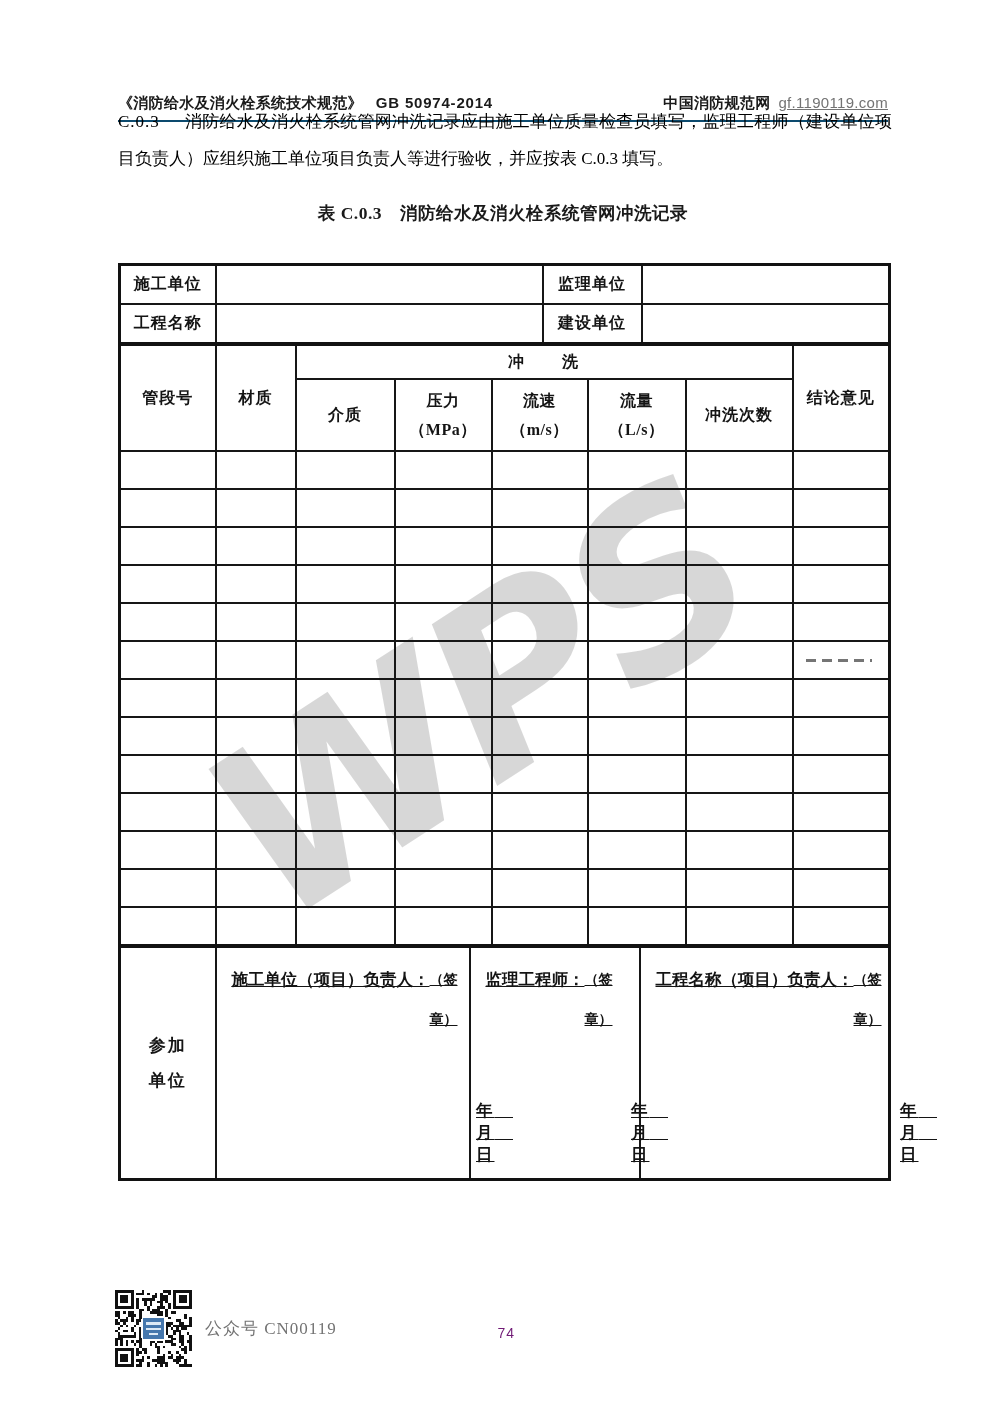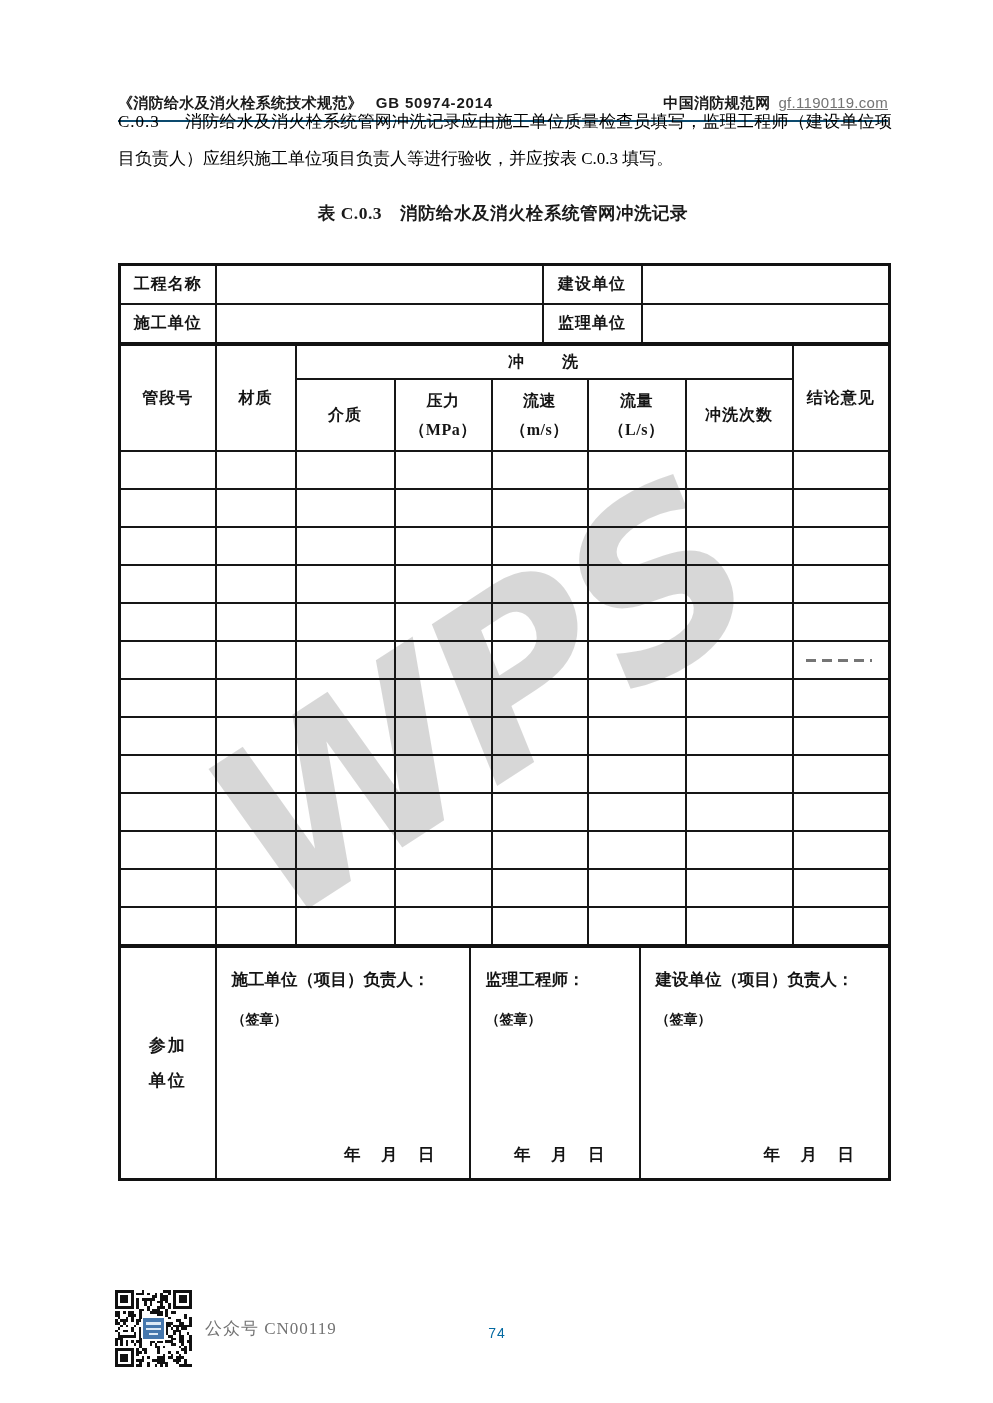--- a/index.html
+++ b/index.html
@@ -64,22 +64,22 @@
   .hdr-group th { height:32px;margin-top:12px; }
   .hdr-group .group-cell { letter-spacing:2px; }
   .hdr-sub th { height:70px; font-weight:bold; }
   .hdr-sub .two-line div { line-height:29px; letter-spacing:0.5px; }
   .main-table tbody td { height:36px; }
 
   .sig-table td { height:230px; vertical-align:top; }
   .sig-table td.participant { vertical-align:middle; }
   .participant div { line-height:35px; font-size:17px; letter-spacing:2px; }
   .sig-cell {
-    display:flex; flex-direction:column; height:206px;
-    padding:12px 12px 12px 15px; text-align:left;
+    display:flex; flex-direction:row; height:206px;
+    padding:12px 12px 12px 15px; text-align:left;text-decoration:underline;
   }
   .sig-title { line-height:40px; font-size:16.5px; letter-spacing:0; white-space:nowrap; }
   .sig-seal  { line-height:40px; font-size:14px; letter-spacing:0; }
   .sig-date  { margin-top:auto; text-align:right; padding-right:20px; font-size:16.5px; letter-spacing:2px; }
 
   
   .artifact {
     position:absolute; left:806px; top:659px; width:66px; height:3px;
     background:repeating-linear-gradient(90deg,#3a3a3a 0 10px, rgba(0,0,0,0) 10px 16px);
     opacity:0.7;
@@ -87,22 +87,22 @@
 
   
   .footer {
     position:absolute; left:115px; top:1290px;
     display:flex; align-items:center; gap:13px;
   }
   .qr { display:block; }
   .qr svg { width:77px; height:77px; display:block; }
   .qr-label { font-size:17px; letter-spacing:1px; color:#737373; }
   .page-number {
-    position:absolute; left:479px; top:1325px; width:36px; text-align:center;
-    font-size:14px; font-family:"Liberation Sans",sans-serif; color:#0369a1; letter-spacing:1px;
+    position:absolute; left:479px; top:1325px; width:36px; text-align:right;
+    font-size:14px; font-family:"Liberation Sans",sans-serif; color:#701a75; letter-spacing:1px;
   }
 </style>
 </head>
 <body>
 
 <div class="page">
 
   <div class="watermark">WPS</div>
 
   <header class="doc-header">
@@ -124,29 +124,29 @@
 
     <table class="info-table">
       <colgroup>
           <col style="width:96px">
           <col style="width:327px">
           <col style="width:99px">
           <col style="width:248px">
         </colgroup>
       <tbody>
         <tr>
+          <td>施工单位</td>
+          <td></td>
+          <td>监理单位</td>
+          <td></td>
+        </tr>
+        <tr>
           <td>工程名称</td>
           <td></td>
           <td>建设单位</td>
-          <td></td>
-        </tr>
-        <tr>
-          <td>施工单位</td>
-          <td></td>
-          <td>监理单位</td>
           <td></td>
         </tr>
       </tbody>
     </table>
 
     <table class="main-table">
       <colgroup>
         <col style="width:96px">
           <col style="width:80px">
           <col style="width:99px">
@@ -336,21 +336,21 @@
           </td>
           <td>
             <div class="sig-cell">
               <div class="sig-title">监理工程师：</div>
               <div class="sig-seal">（签章）</div>
               <div class="sig-date">年　月　日</div>
             </div>
           </td>
           <td>
             <div class="sig-cell">
-              <div class="sig-title">建设单位（项目）负责人：</div>
+              <div class="sig-title">工程名称（项目）负责人：</div>
               <div class="sig-seal">（签章）</div>
               <div class="sig-date">年　月　日</div>
             </div>
           </td>
         </tr>
       </tbody>
     </table>
   </div>
 
   <div class="artifact"></div>

